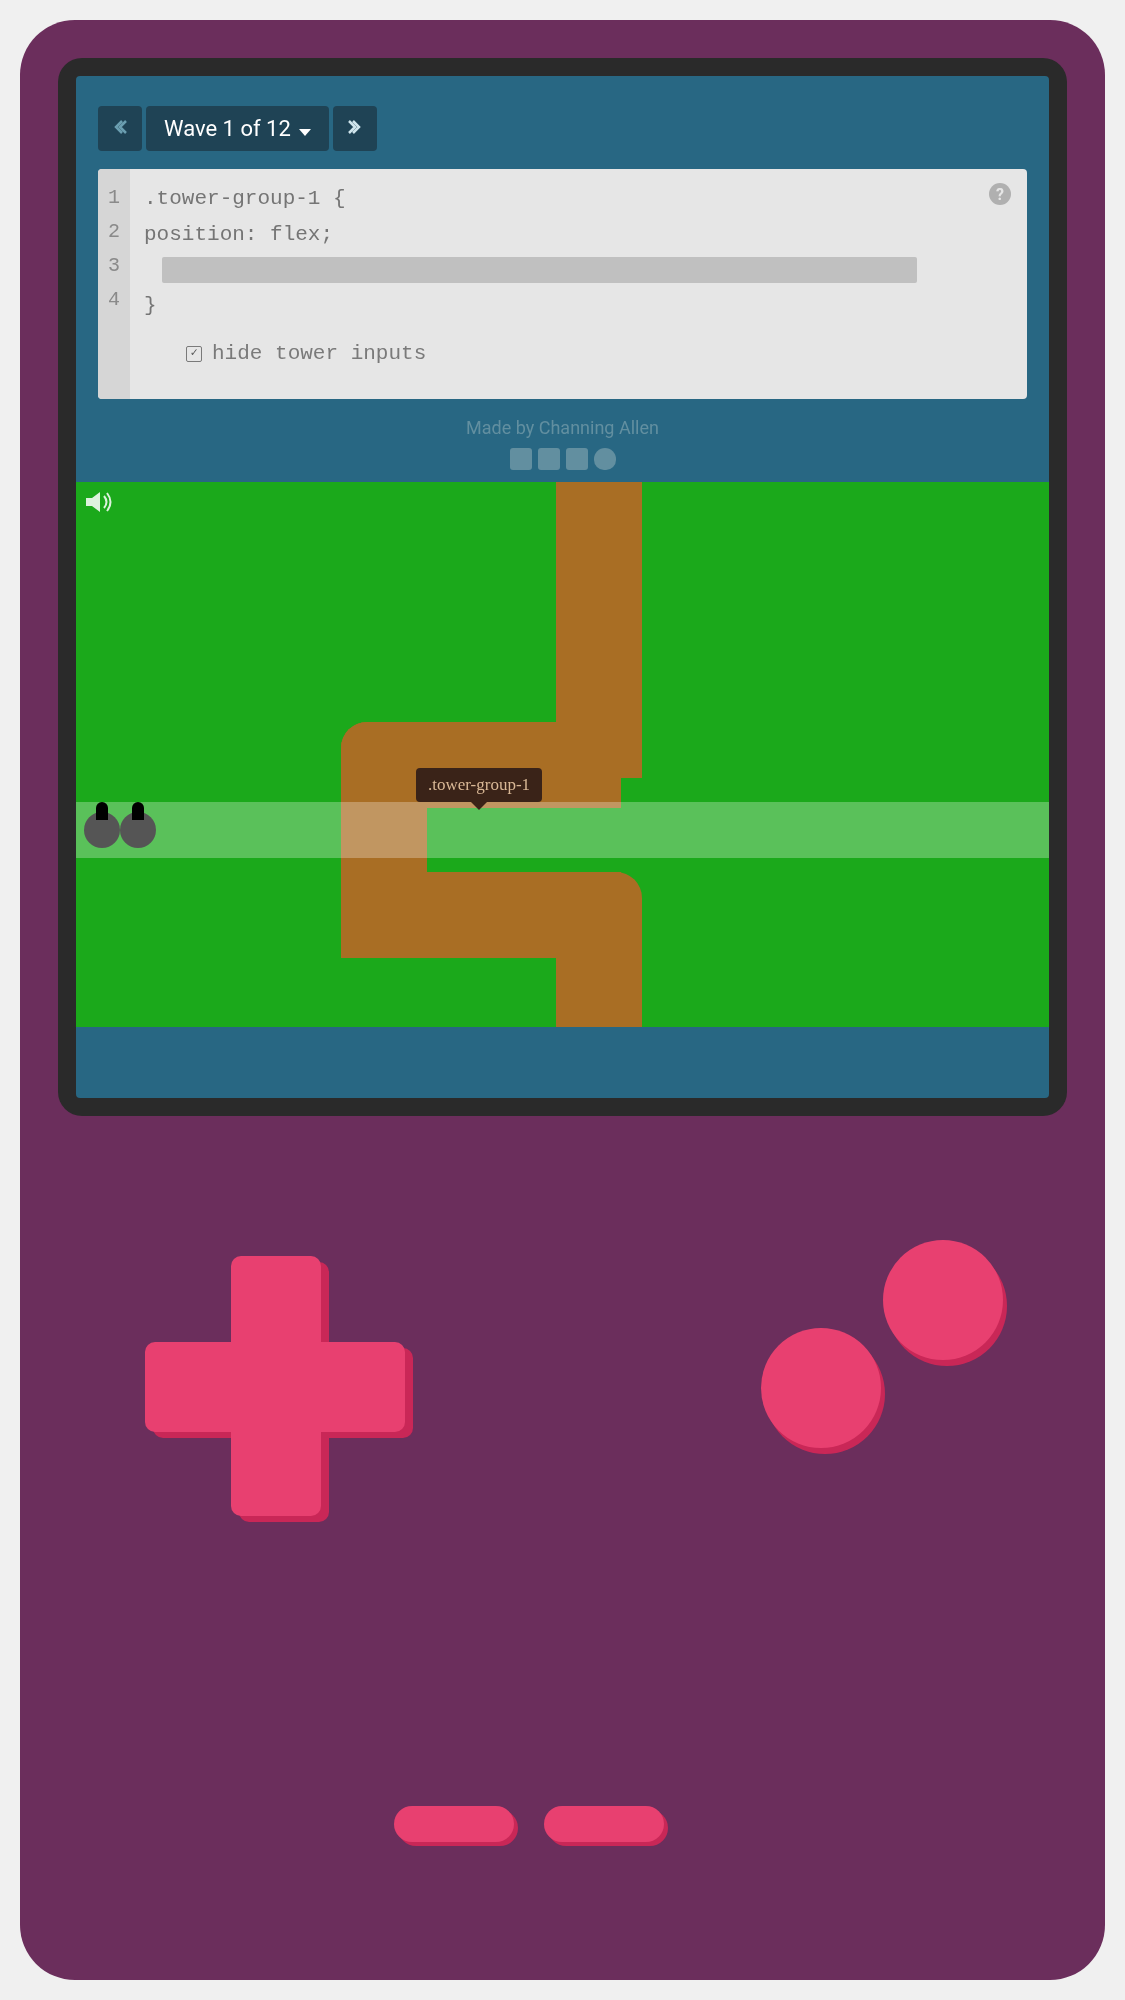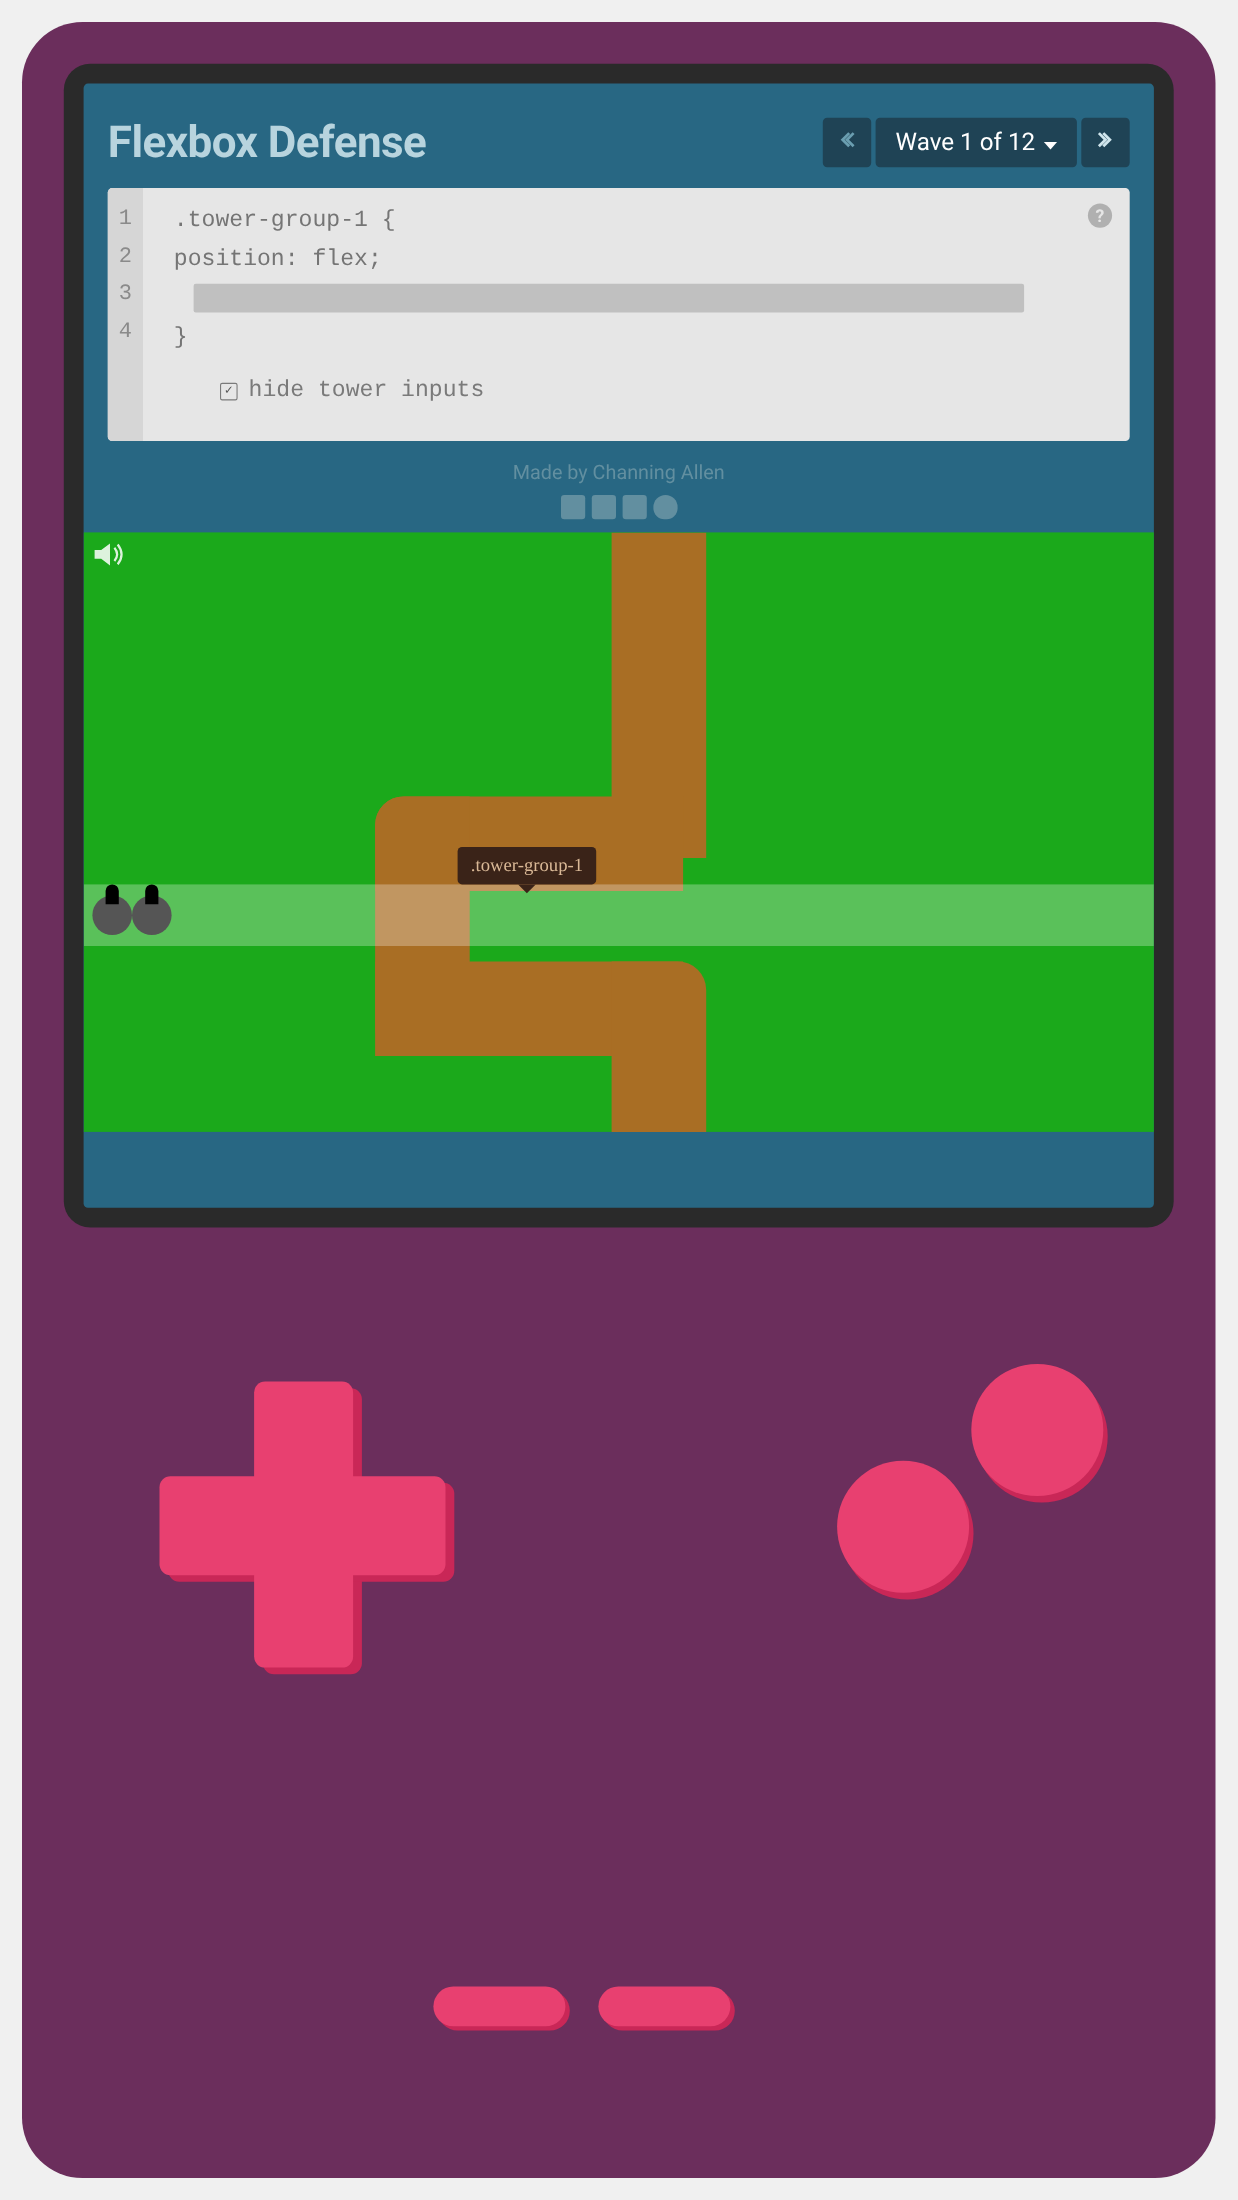--- a/index.html
+++ b/index.html
@@ -117,21 +117,21 @@
     background: #d6d6d6;
     padding: 12px 10px;
     border-radius: 4px 0 0 4px;
     color: #8a8a8a;
     font-family: "Courier New", monospace;
     font-size: 20px;
     text-align: right;
     line-height: 1.7;
   }
   .code {
-    padding: 12px 28px;
+    padding: 12px 14px;
     font-family: "Courier New", monospace;
     font-size: 21px;
     color: #757575;
     line-height: 1.7;
     flex: 1;
   }
   .code-input {
     display: inline-block;
     background: #c0c0c0;
     height: 26px;
@@ -335,21 +335,20 @@
   .pill-select   { bottom: 54px; left: 486px; }
 </style>
 </head>
 <body>
 
 <div class="gameboy">
   <div class="screen-bezel">
     <div class="screen">
 
       <div class="header">
-        <div class="title">Flexbox Defense</div>
         <div class="wave-nav">
           <button class="nav-btn">
             <span>
               <svg width="16" height="16" viewBox="0 0 16 16">
                   <path d="M10 2 L4 8 L10 14 M14 2 L8 8 L14 14" stroke="#6a9eb0" stroke-width="2.5" fill="none"></path>
                 </svg>
             </span>
           </button>
           <div class="wave-label">
             <span>Wave 1 of 12</span>

